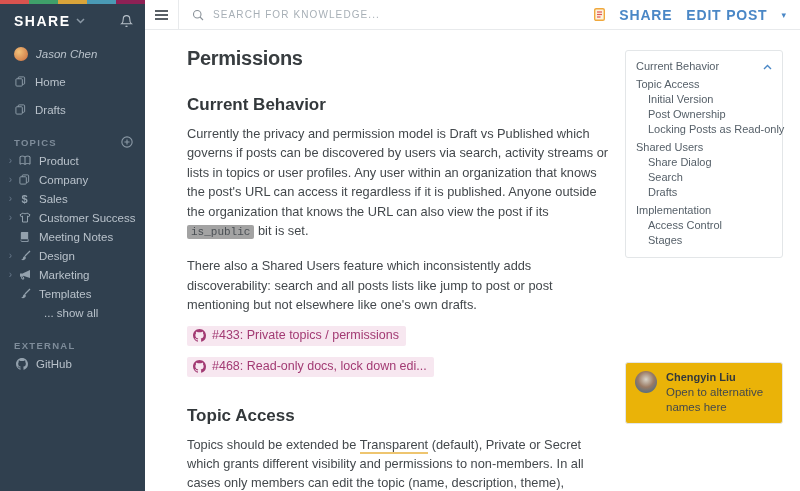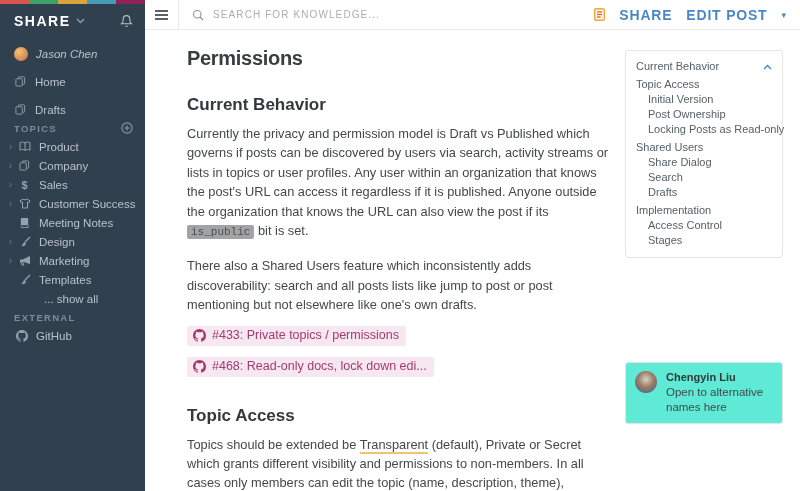--- a/index.html
+++ b/index.html
@@ -11,21 +11,21 @@
   .stripe { display:flex; height:4px; width:100%; }
   .stripe span { flex:1; }
   .side-head { display:flex; align-items:center; padding:9px 12px 0 14px; }
   .logo { color:#fff; font-size:14px; font-weight:bold; letter-spacing:1.5px; }
   .logo-chevron { margin-left:5px; color:#8b99a6; display:inline-flex; }
   .bell { margin-left:auto; color:#b9c2cb; display:inline-flex; }
   .srow { display:flex; align-items:center; height:19px; padding-left:14px; color:#b9c2cb; font-size:11.5px; cursor:default;margin-top:9px; }
   .srow .sicon { width:13px; margin-right:8px; display:inline-flex; justify-content:center; color:#93a1ad; }
   .user-row { margin-top:15px;font-style:italic; }
   .avatar-sm { width:14px; height:14px; border-radius:50%; background:radial-gradient(circle at 35% 35%, #f2c27a, #c96a3c); margin-right:8px; flex:none; }
-  .sec-label { display:flex; align-items:center; margin-top:0; height:18px; padding:0 12px 0 14px; color:#7e8c9a; font-size:9.5px; letter-spacing:1.3px; font-weight:bold; }
+  .sec-label { display:flex; align-items:center; margin-top:14px; height:18px; padding:0 12px 0 14px; color:#7e8c9a; font-size:9.5px; letter-spacing:1.3px; font-weight:bold; }
   .sec-label .plus { margin-left:auto; display:inline-flex; color:#8b99a6; }
   .trow { display:flex; align-items:center; height:19px; font-size:11.5px; color:#b9c2cb; padding-left:6px; }
   .trow .chev { width:9px; font-size:10px; color:#67788a; text-align:center; }
   .trow .sicon { width:13px; margin:0 8px 0 3px; display:inline-flex; justify-content:center; color:#93a1ad; font-size:11px; }
   .show-all { padding-left:44px; height:19px; display:flex; align-items:center; color:#b9c2cb; font-size:11.5px; }
 
   
   .topbar { position:absolute; left:145px; top:0; right:0; height:30px; background:#fff; border-bottom:1px solid #e8eaec; display:flex; align-items:stretch; }
   .burger-cell { width:34px; display:flex; align-items:center; justify-content:center; border-right:1px solid #e8eaec; cursor:pointer; }
   .burger { display:block; width:13px; }
@@ -55,21 +55,21 @@
 
   
   .toc { position:absolute; left:480px; top:20px; width:158px; background:#fff; border:1px solid #e3e6e8; border-radius:3px; padding:8px 10px 9px; }
   .toc-row { font-size:11px; line-height:15px; color:#566069; cursor:pointer; white-space:nowrap; }
   .toc-row.lvl0 { margin-top:3px; }
   .toc-row.first { margin-top:0; display:flex; align-items:center; }
   .toc-row.lvl1 { padding-left:12px; }
   .toc-collapse { margin-left:auto; color:#4a87c6; display:inline-flex; cursor:pointer; }
 
   
-  .comment-card { position:absolute; left:480px; top:332px; width:158px; background:#5eead4; border:1px solid #e3e6e8; border-radius:3px; padding:8px 9px 9px; }
+  .comment-card { position:absolute; left:480px; top:332px; width:158px; background:#eab308; border:1px solid #e3e6e8; border-radius:3px; padding:8px 9px 9px; }
   .comment-avatar { float:left; width:22px; height:22px; border-radius:50%; background:radial-gradient(circle at 50% 38%, #d9d4c9 0%, #9a7a64 45%, #5e707c 75%); }
   .comment-body { margin-left:31px; }
   .comment-author { font-size:11px; font-weight:bold; color:#33383b; line-height:13px; }
   .comment-text { font-size:11.5px; color:#43484c; line-height:14.5px; margin-top:1px; }
 
   svg { display:block; }
 </style>
 </head>
 <body>
 

